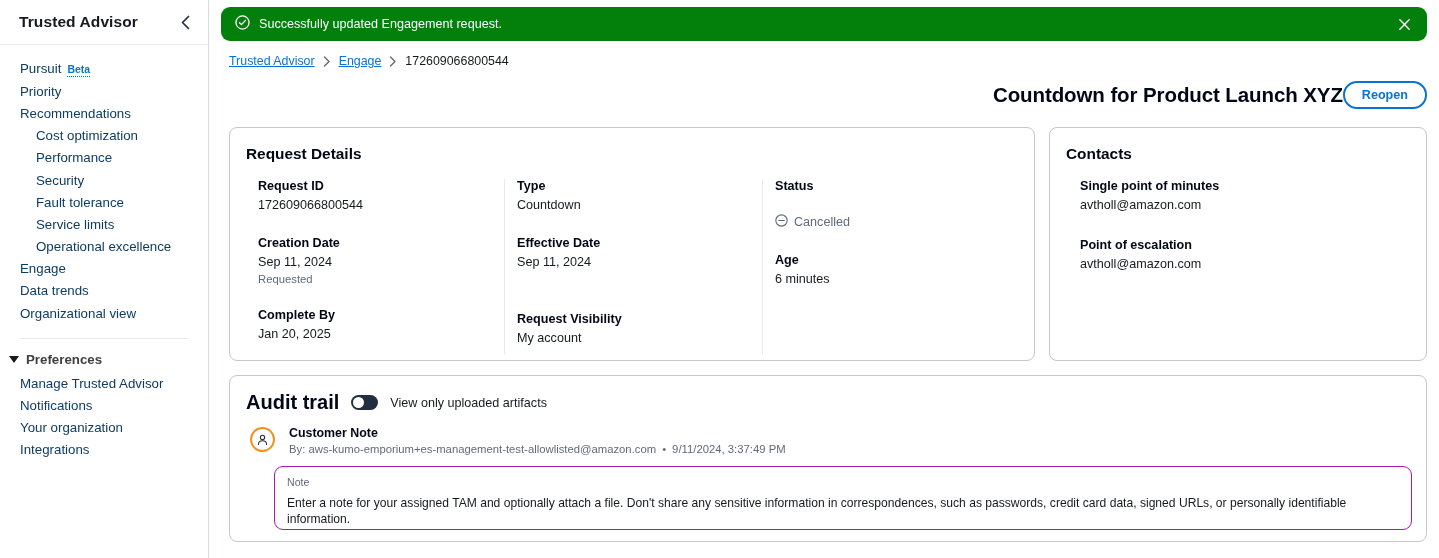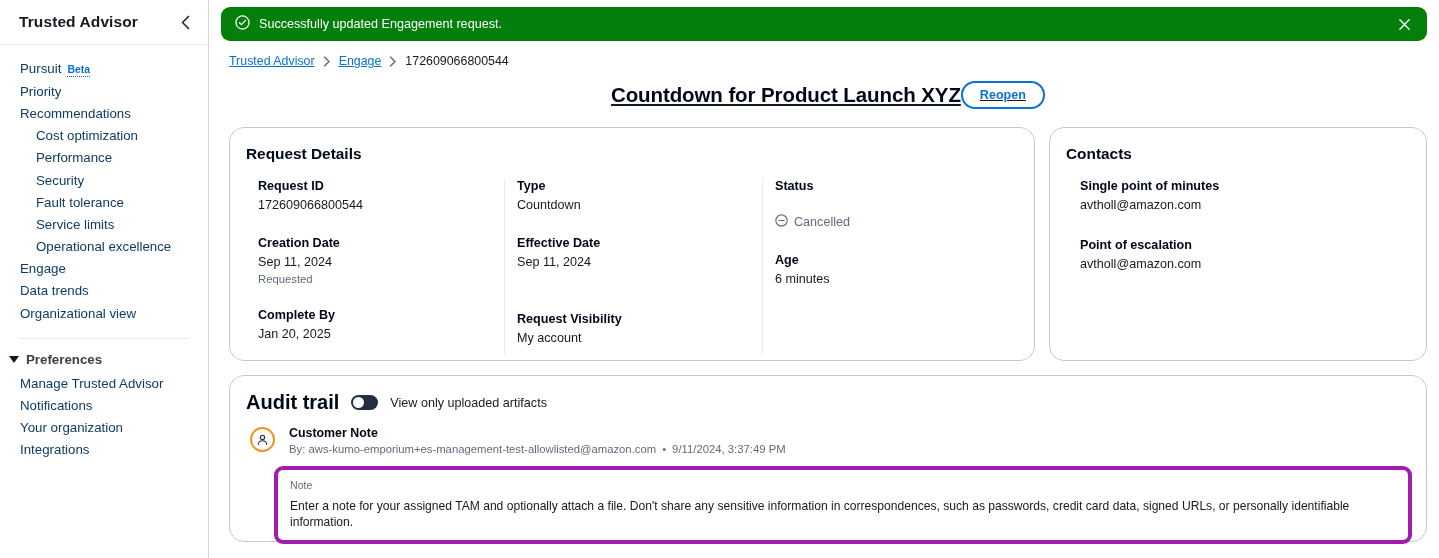--- a/index.html
+++ b/index.html
@@ -69,34 +69,34 @@
   .flash-text { font-size: 12.6px; color: #ffffff; }
   .flash-close { width: 26px; height: 26px; display: flex; align-items: center; justify-content: center; cursor: pointer; border-radius: 3px; }
 
   .content { position: absolute; left: 0; top: 48px; right: 0; bottom: 0; padding: 0 4px 0 10px; }
 
   .breadcrumb { display: flex; align-items: center; gap: 8px; padding: 6px 0 0 10px; font-size: 12.4px; }
   .bc-link { color: #0972d3; text-decoration: underline; cursor: pointer; }
   .bc-current { color: #16191f; }
   .bc-sep { color: #5f6b7a; font-size: 11px; display: flex; align-items: center; }
 
-  .title-row { display: flex; align-items: center; justify-content: center; padding: 13px 8px 0 10px; text-decoration: underline; }
+  .title-row { display: flex; align-items: center; justify-content: flex-end; padding: 13px 8px 0 10px; }
   .page-title { font-size: 20.5px; font-weight: bold; color: #000716; letter-spacing: -.1px; }
   .reopen-btn {
     border: 2px solid #0972d3; color: #0972d3; background: #ffffff;
     border-radius: 18px; padding: 5px 17px;
     font-size: 12.6px; font-weight: bold; cursor: pointer;
     font-family: "Liberation Sans", sans-serif;
   }
 
   .cards-row { display: flex; gap: 14px; padding: 18px 8px 0 10px; align-items: stretch; }
   .card {
     background: #ffffff;
     border: 1px solid #c6c6cd;
-    border-radius: 15px;
+    border-radius: 8px;
     padding: 17px 18px 16px 16px;
   }
   .card-req { flex: 0 0 806px; height: 234px; }
   .card-contacts { flex: 1; height: 234px; }
   .card-title { font-size: 15.4px; font-weight: bold; color: #000716; margin-bottom: 16px; }
 
   .req-cols { display: flex; height: 176px; }
   .req-col { padding: 0 16px 0 12px; }
   .req-col.c1 { flex: 0 0 258px; }
   .req-col.c2 { flex: 0 0 258px; border-left: 1px solid #e9ebed; }
@@ -121,24 +121,24 @@
 
   .entry { display: flex; gap: 14px; padding-left: 4px; }
   .avatar { width: 25px; height: 25px; border-radius: 50%; border: 2px solid #f0941f; display: flex; align-items: center; justify-content: center; flex: 0 0 25px; margin-top: 1px; }
   .entry-body { flex: 1; }
   .entry-title { font-size: 12.4px; font-weight: bold; color: #000716; margin-bottom: 3px; }
   .entry-meta { font-size: 11.3px; color: #5f6b7a; }
   .entry-meta .dot { margin: 0 6px; }
 
   .note-box {
     margin: 11px 0 0 28px;
-    border: 4px solid #a21caf;
+    border: 1px solid #a21caf;
     border-radius: 9px;
     padding: 9px 4px 10px 12px;
-    height: 78px;
+    height: 64px;
   }
   .note-label { font-size: 10.6px; color: #5f6b7a; margin-bottom: 7px; }
   .note-text { font-size: 12.1px; color: #16191f; line-height: 16px; }
 </style>
 </head>
 <body>
 
 <div class="page">
 
   <div class="sidebar">

